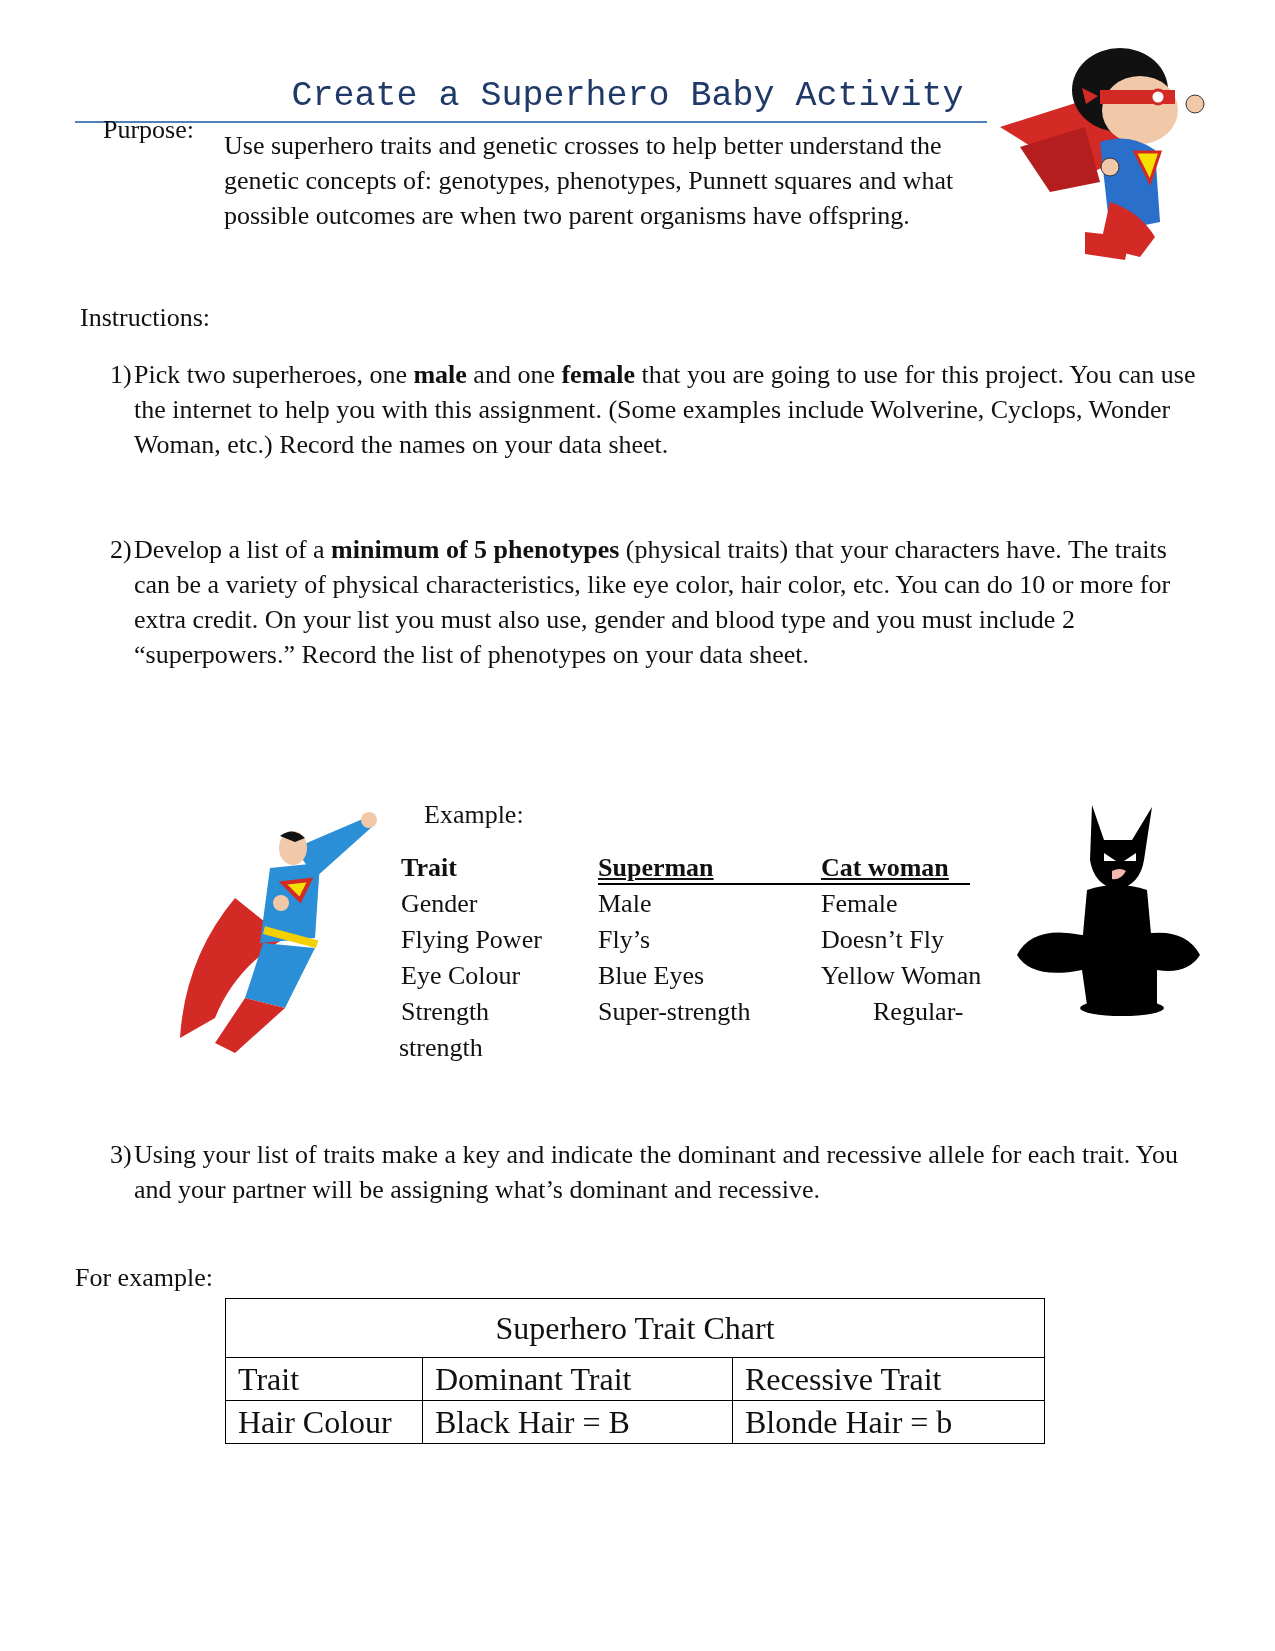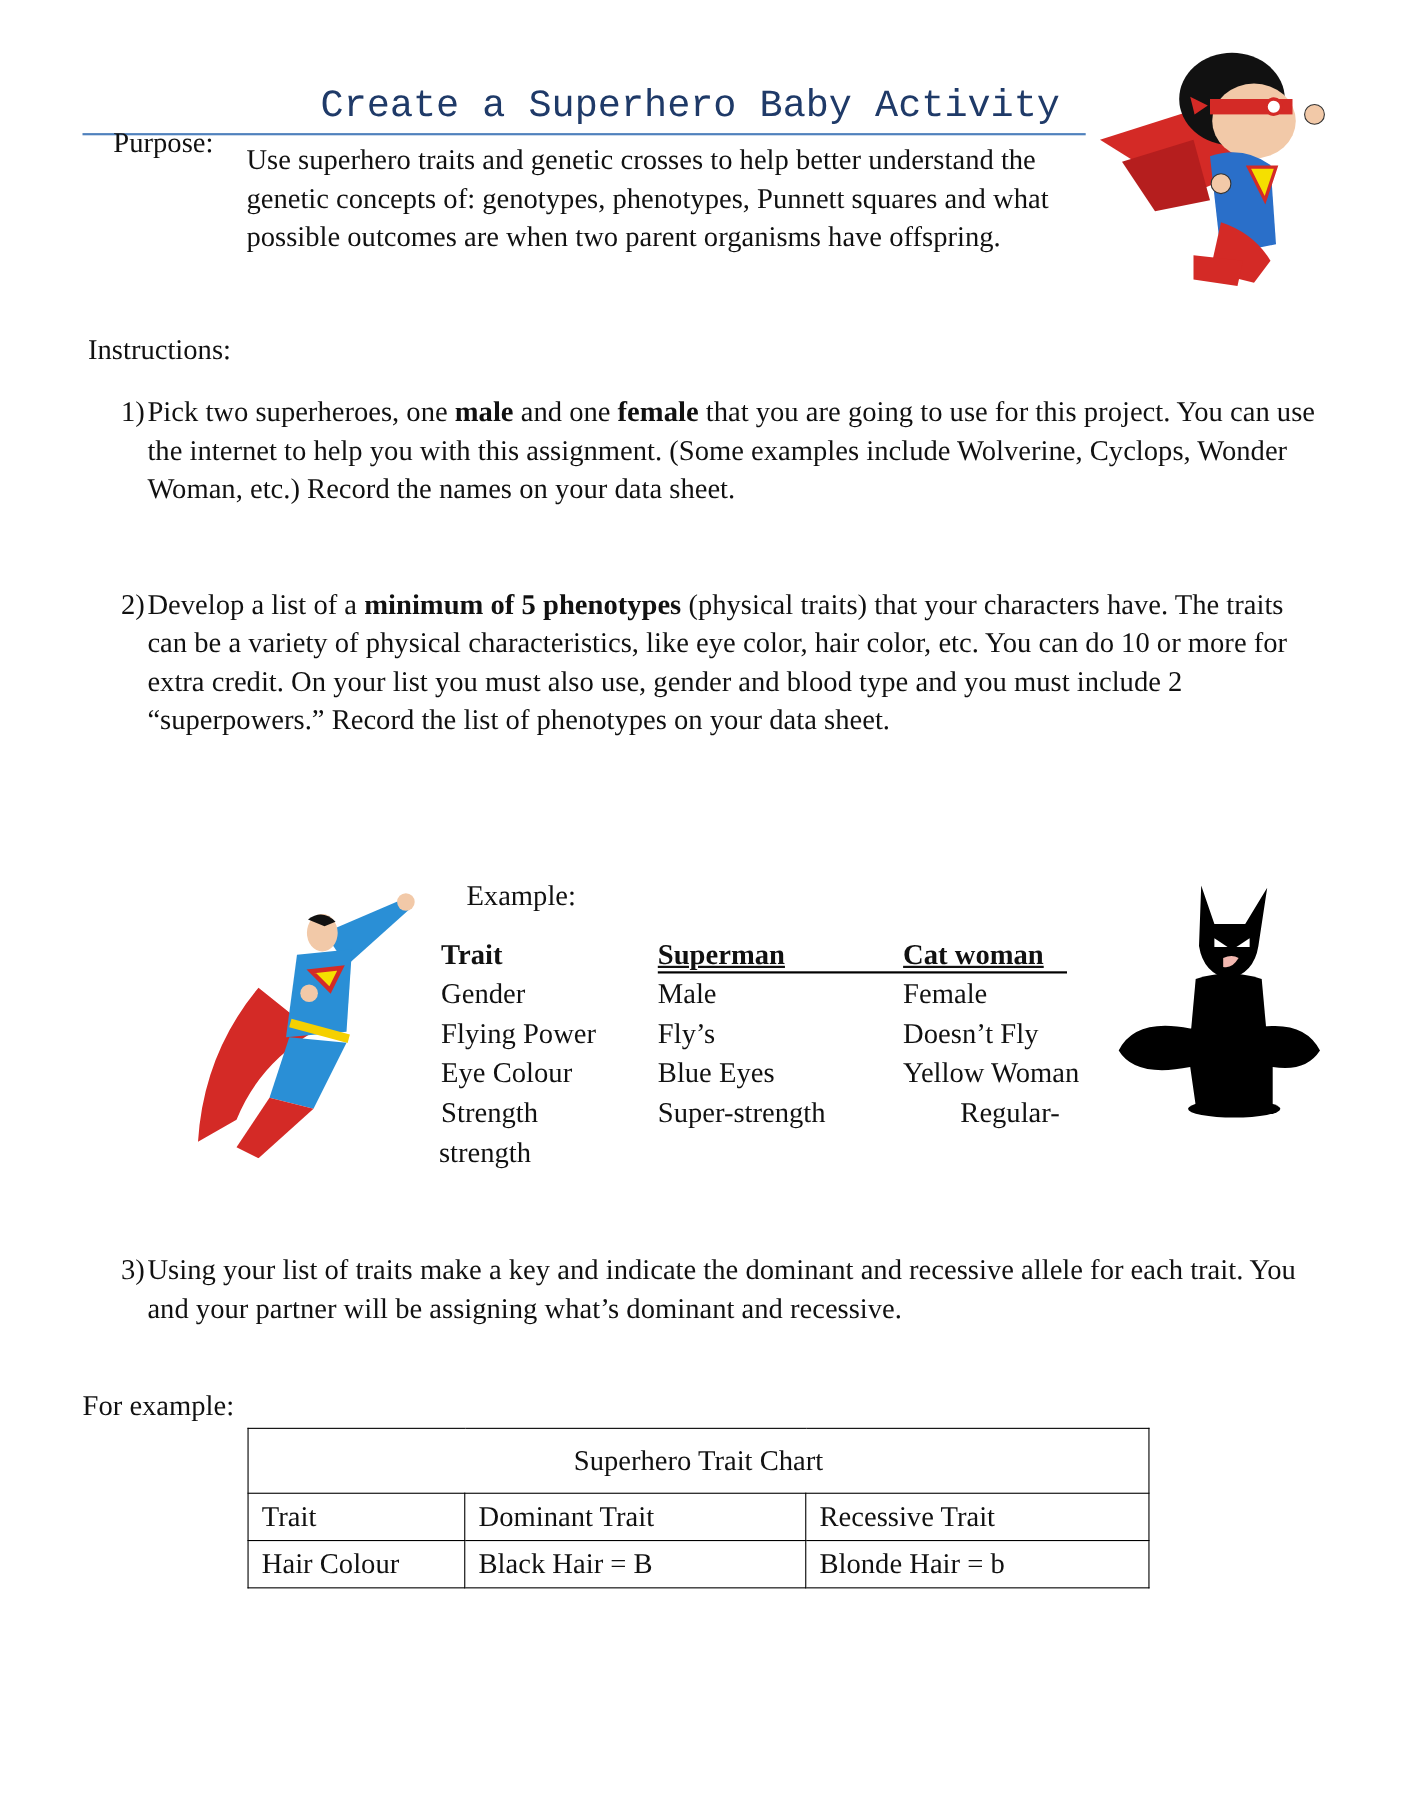--- a/index.html
+++ b/index.html
@@ -23,21 +23,21 @@
   b.u { }
   .example-label { left:400px; top:797px;margin-left:24px; }
   .ex-table { left:401px; top:850px; }
   .ex-row { position:absolute; white-space:nowrap; }
   .ex-c1 { position:absolute; left:0; }
   .ex-c2 { position:absolute; left:197px; }
   .ex-c3 { position:absolute; left:420px; }
   .ex-head { font-weight:bold; text-decoration:underline; }
   .ex-underline { position:absolute; left:197px; top:33px; width:372px; height:2px; background:#000; }
   .forex { left:75px; top:1260px; }
-  table.trait { position:absolute; left:225px; top:1298px; width:820px; border-collapse:collapse; font-size:26px; }
+  table.trait { position:absolute; left:225px; top:1298px; width:820px; border-collapse:collapse; font-size:32px; }
   table.trait td { border:1.5px solid #000; padding:0 12px; height:42px; vertical-align:middle; }
   table.trait td.cap { text-align:center; height:58px; }
   .img { position:absolute; }
 </style>
 </head>
 <body>
 
 <div class="abs title"><span>Create a Superhero Baby Activity</span></div>
 <div class="abs rule"></div>
 

